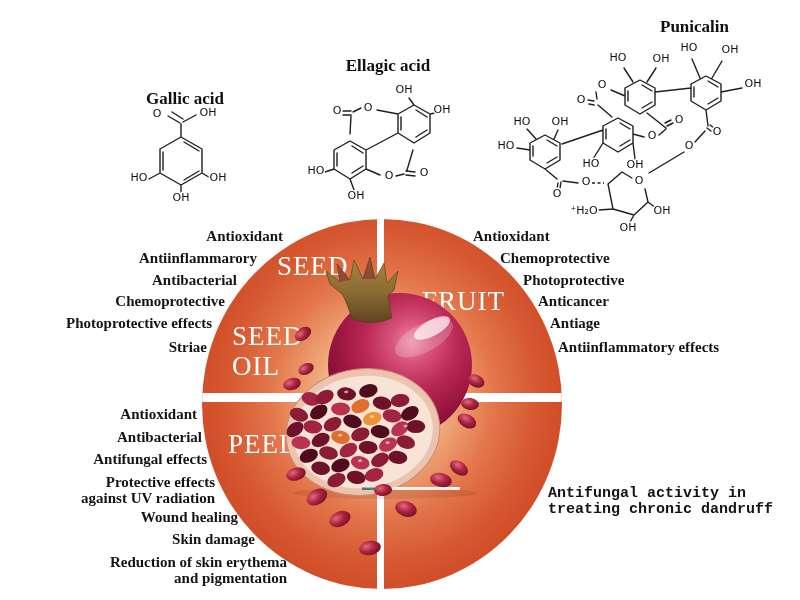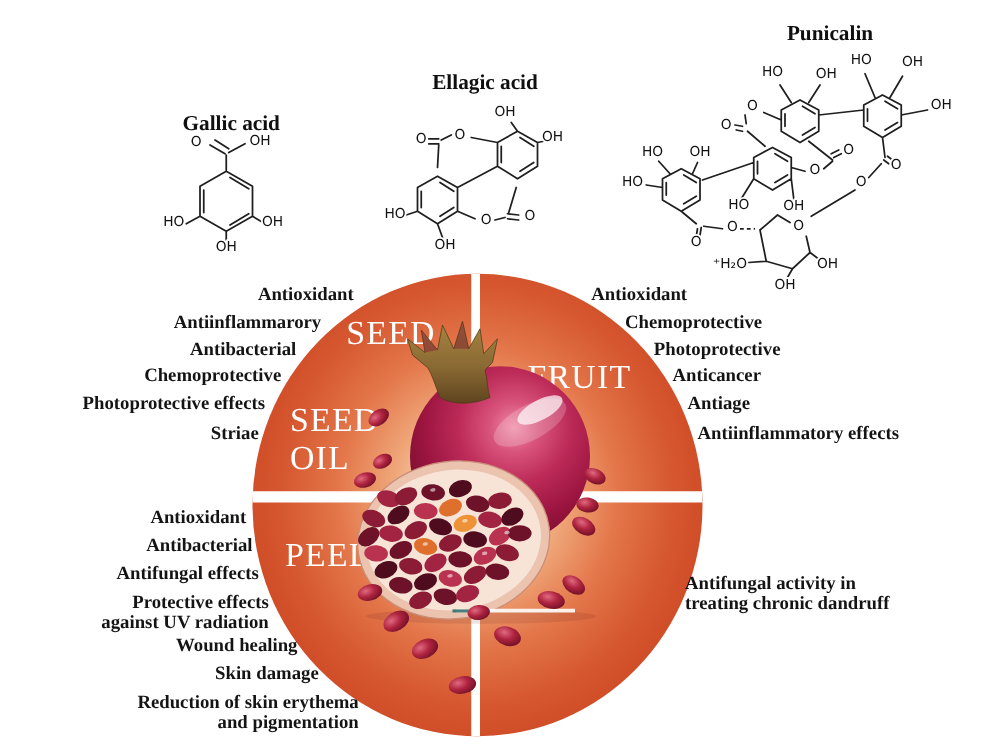--- a/index.html
+++ b/index.html
@@ -21,21 +21,21 @@
   .atom{font-family:"DejaVu Sans",sans-serif;font-size:11px;fill:#111111;text-anchor:middle;
         paint-order:stroke;stroke:#ffffff;stroke-width:3px;stroke-linejoin:round;}
 </style>
 </head>
 <body>
 
 <div class="page">
 
   <div class="mtitle" style="left:120px;top:73px;margin-top:16px;">Gallic acid</div>
   <div class="mtitle" style="left:323px;top:56px;">Ellagic acid</div>
-  <div class="mtitle" style="left:599px;top:17px;">Punicalin</div>
+  <div class="mtitle" style="left:599px;top:17px;text-align:right;">Punicalin</div>
 
   <div class="wheel">
     <div class="vbar"></div>
     <div class="hbar"></div>
   </div>
 
   <div class="q" style="left:277px;top:251px;">SEED</div>
   <div class="q" style="left:422px;top:286px;">FRUIT</div>
   <div class="q" style="left:232px;top:321px;">SEED
 OIL</div>
@@ -58,21 +58,21 @@
   <div class="ann ra" style="right:603px;top:406px;">Antioxidant</div>
   <div class="ann ra" style="right:598px;top:429px;">Antibacterial</div>
   <div class="ann ra" style="right:593px;top:451px;">Antifungal effects</div>
   <div class="ann ra" style="right:585px;top:474px;">Protective effects
 against UV radiation</div>
   <div class="ann ra" style="right:562px;top:509px;">Wound healing</div>
   <div class="ann ra" style="right:545px;top:531px;">Skin damage</div>
   <div class="ann ra" style="right:513px;top:554px;">Reduction of skin erythema
 and pigmentation</div>
 
-  <div class="ann" style="left:548px;top:459px;">Antifungal activity in
+  <div class="ann" style="left:548px;top:486px;font-family:Liberation Mono, monospace;">Antifungal activity in
 treating chronic dandruff</div>
 
   <svg class="layer" width="800" height="600" viewBox="0 0 800 600">
     <path class="bond" d="M181,137 L202,149 L202,173 L181,185 L160,173 L160,149 Z
       M184,142 L199,151 M199,171 L184,180 M163,170 L163,152
       M181,137 L181,124 M180,123 L168,116 M183,119 L172,112 M183,122 L196,115
       M160,173 L149,179 M202,173 L212,179 M181,185 L181,192"></path>
   <text x="157" y="117" class="atom">O</text>
       <text x="208" y="116" class="atom">OH</text>
       <text x="139" y="181" class="atom">HO</text>

